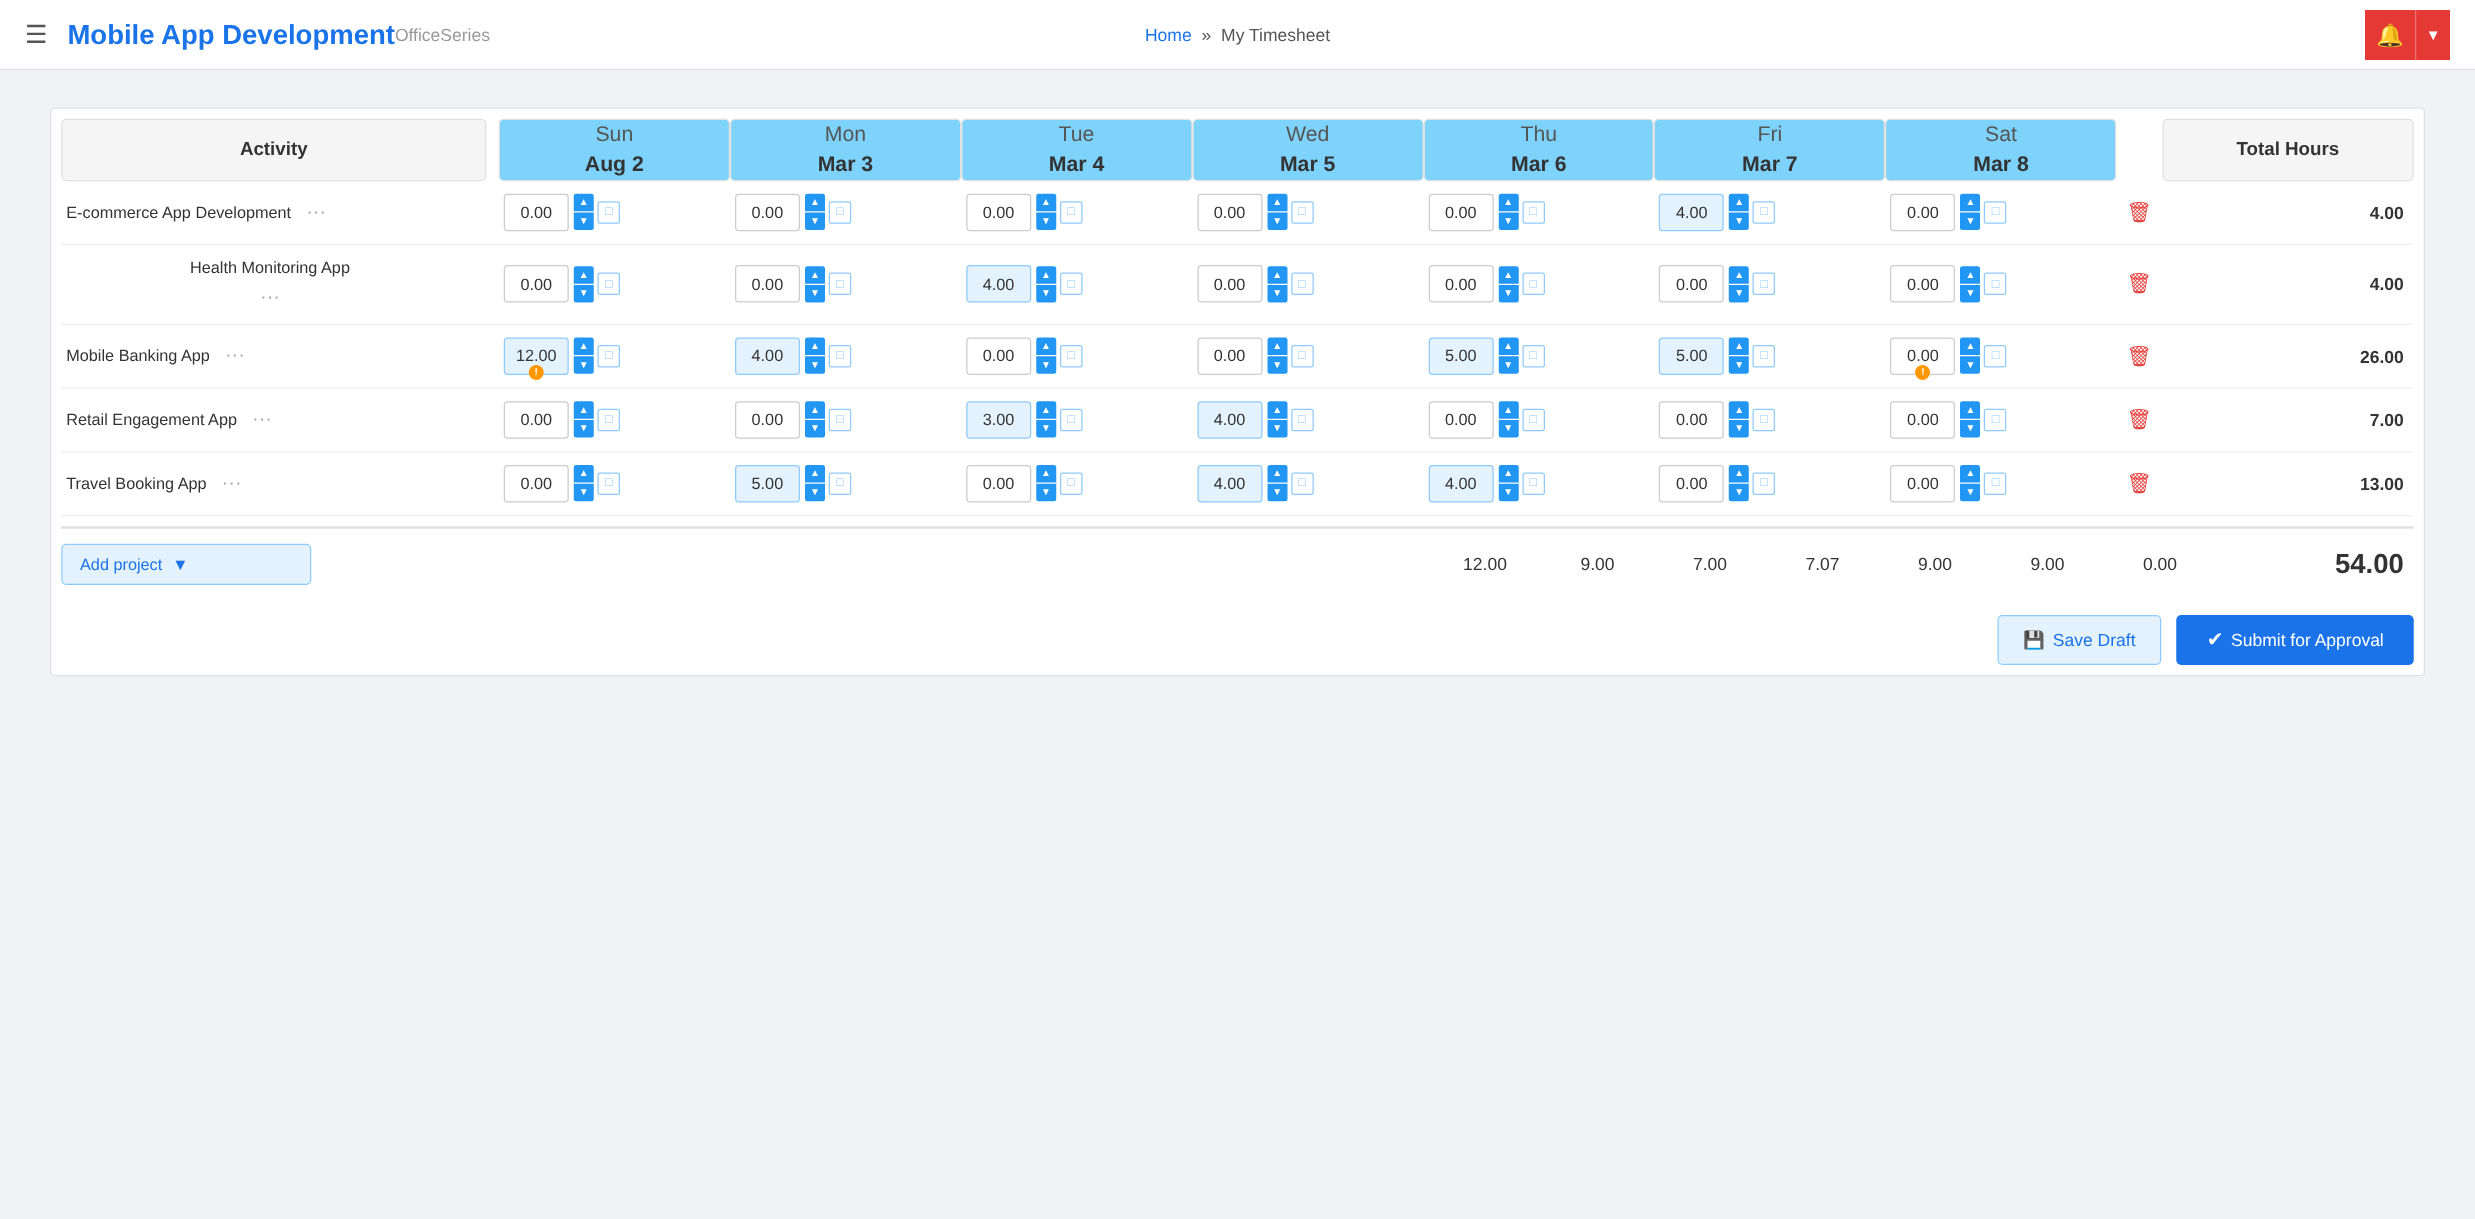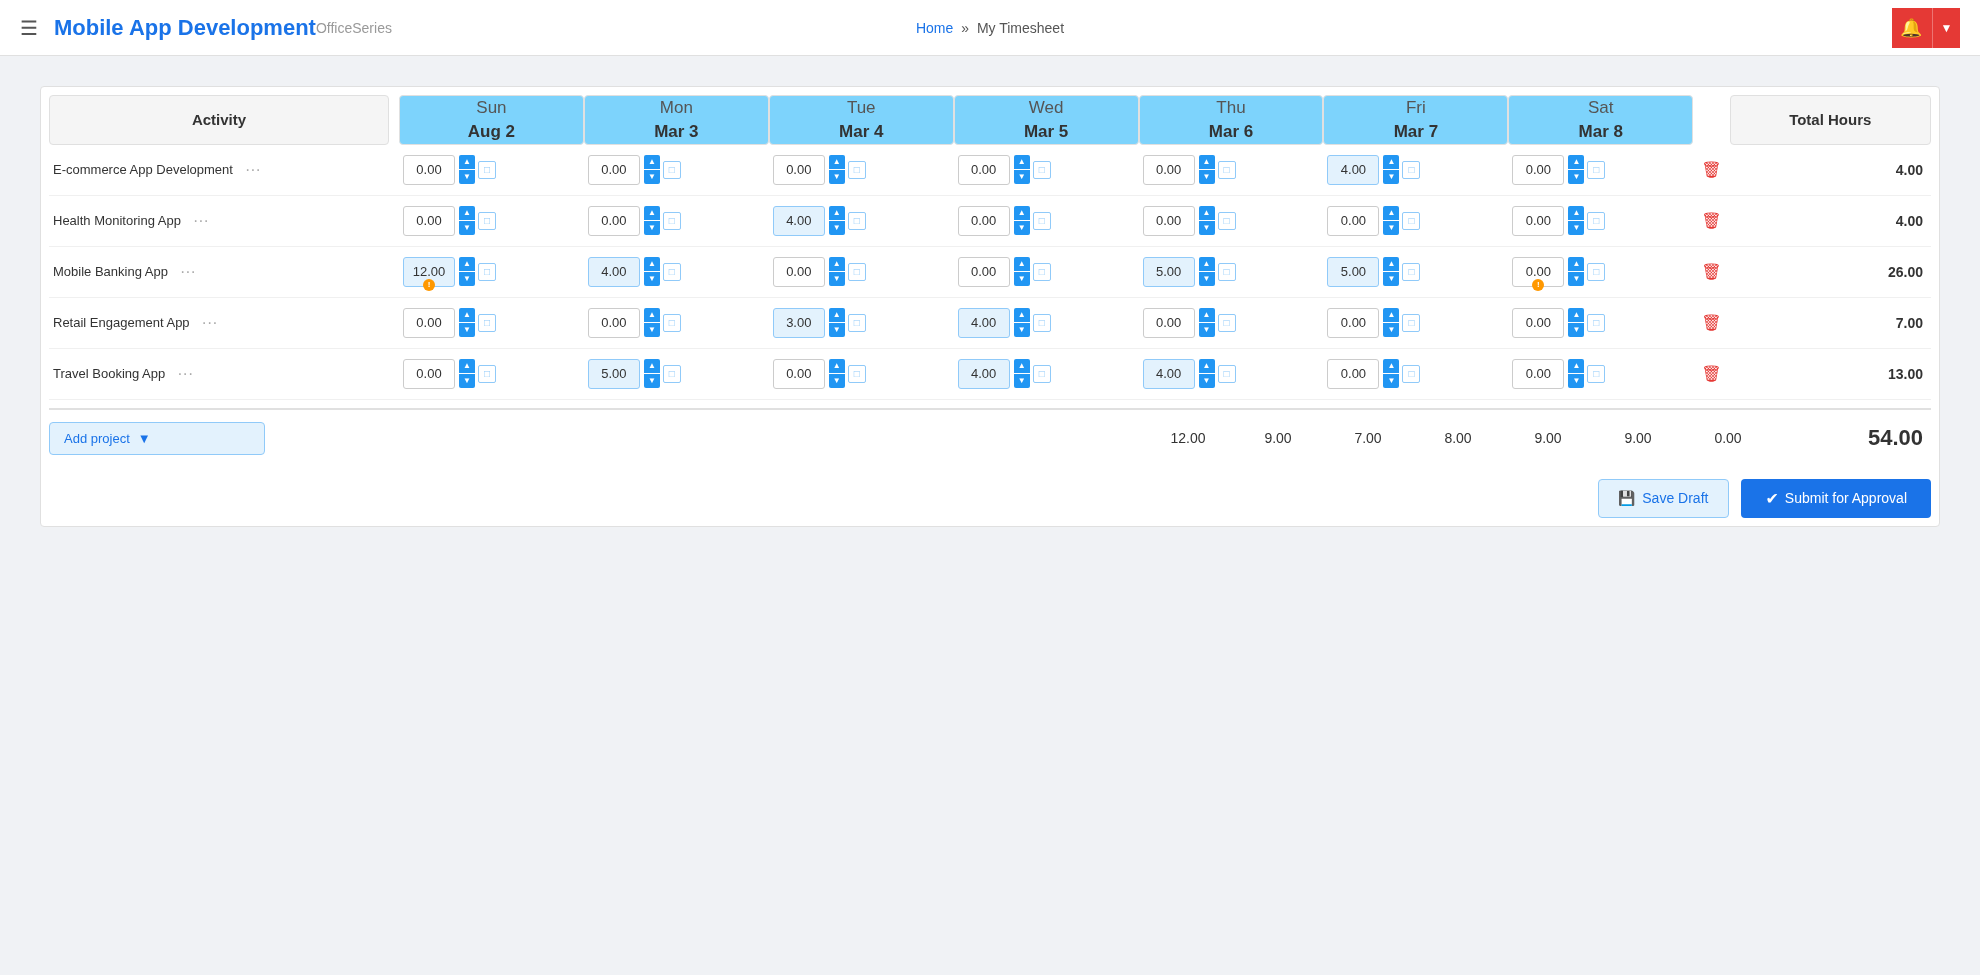--- a/index.html
+++ b/index.html
@@ -91,21 +91,21 @@
       width: 12px; height: 12px; background: #ff9800; border-radius: 50%;
       display: flex; align-items: center; justify-content: center; font-size: 8px; color: #fff; font-weight: bold;
     }
     .delete-btn {
       background: none; border: none; color: #e53935; cursor: pointer; font-size: 16px; padding: 0 4px;
     }
     .total-val { font-weight: bold; font-size: 14px; text-align: right; padding-right: 8px !important; }
     .add-project-btn {
       background: #e3f2fd; border: 1px solid #90caf9; border-radius: 4px; color: #1a73e8;
       padding: 8px 14px; cursor: pointer; display: flex; align-items: center; gap: 8px;
-      font-size: 13px; width: 216px;
+      font-size: 13px; width: 200px;
     }
 
     
     .actions-row { display: flex; justify-content: flex-end; gap: 12px; margin-top: 24px; }
     .btn-save-draft {
       background: #e3f2fd; border: 1px solid #90caf9; color: #1a73e8; border-radius: 4px;
       padding: 10px 20px; cursor: pointer; font-size: 14px; display: flex; align-items: center; gap: 6px;
     }
     .btn-submit {
       background: #1a73e8; border: none; color: #fff; border-radius: 4px;
@@ -275,21 +275,21 @@
           <button class="spin-btn">▼</button>
         </div>
         <div class="comment-icon">□</div>
       </div>
             </td>
             <td style="text-align: center;"><button class="delete-btn">🗑</button></td>
             <td class="total-val">4.00</td>
           </tr>
           <tr>
             <td class="td-activity">
-    <div style="display:flex;align-items:center;gap:6px;">
+    <div style="display:flex;align-items:center;gap:6px;flex-direction:column;">
       <span class="activity-name">Health Monitoring App</span>
       <button class="dots-btn">···</button>
     </div>
             </td>
             <td style="width: 10px;"></td>
             <td>
       <div class="hour-cell">
         <div class="hour-input-wrap">
           <input class="hour-input " value="0.00" type="text" style="">
 
@@ -694,21 +694,21 @@
     <div style="display:flex; align-items:center; margin-top:8px; padding-top:12px; border-top:2px solid #e0e0e0;">
       <button class="add-project-btn">
         <span>Add project</span>
         <span>▼</span>
       </button>
       <div id="footer-totals" style="display:flex; margin-left:auto; align-items:center; gap:0;">
 
       <div style="min-width: 90px; text-align: center; font-size: 14px; padding: 0px 4px;">12.00</div>
           <div style="min-width: 90px; text-align: center; font-size: 14px; padding: 0px 4px;">9.00</div>
           <div style="min-width: 90px; text-align: center; font-size: 14px; padding: 0px 4px;">7.00</div>
-          <div style="min-width: 90px; text-align: center; font-size: 14px; padding: 0px 4px;">8.00</div>
+          <div style="min-width: 90px; text-align: center; font-size: 14px; padding: 0px 4px;">7.07</div>
           <div style="min-width: 90px; text-align: center; font-size: 14px; padding: 0px 4px;">9.00</div>
           <div style="min-width: 90px; text-align: center; font-size: 14px; padding: 0px 4px;">9.00</div>
           <div style="min-width: 90px; text-align: center; font-size: 14px; padding: 0px 4px;">0.00</div>
           <div style="width: 48px;"></div>
           <div style="min-width: 110px; font-size: 22px; font-weight: bold; text-align: right; padding-right: 8px;">54.00</div>
         </div>
     </div>
 
     <div class="actions-row">
       <button class="btn-save-draft">

